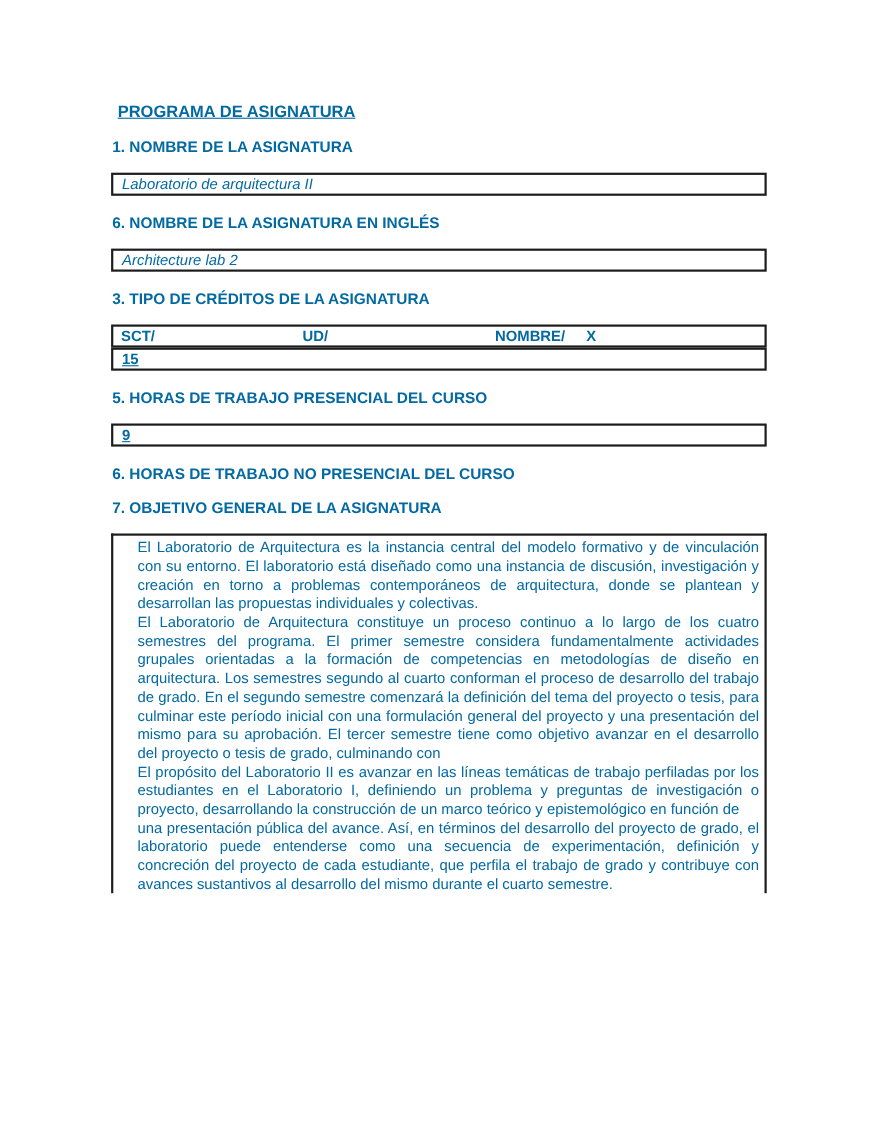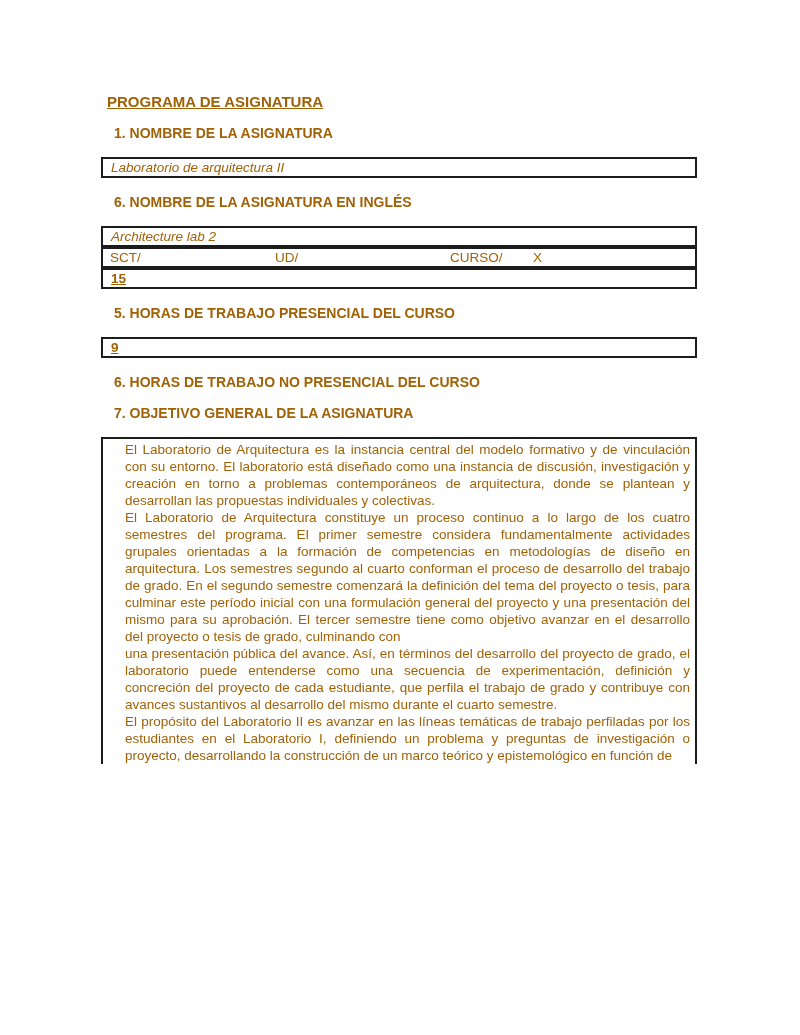--- a/index.html
+++ b/index.html
@@ -5,21 +5,21 @@
   html, body {
     margin: 0;
     padding: 0;
     background: #ffffff;
   }
   .page {
     position: relative;
     width: 800px;
     height: 1035px;
     background: #ffffff;
-    color: #a16207;
+    color: #0369a1;
     font-family: "Liberation Sans", "DejaVu Sans", sans-serif;
     overflow: hidden;
   }
   .content {
     position: absolute;
     left: 101px;
     top: 94px;
     width: 596px;
   }
   .doc-title {
@@ -32,38 +32,38 @@
   .professors {
     margin: 18px 0 0 6px;
     font-size: 13.5px;
     line-height: 15px;
   }
   .professors .lbl { font-weight: bold; }
   .section-heading {
     font-size: 14px;
     font-weight: bold;
     line-height: 14px;
-    margin: 17px 0 17px 13px;
+    margin: 17px 0 17px 1px;
   }
   .doc-title + .professors { margin-top: 17px; }
   .field-box {
     box-sizing: border-box;
     border: 2px solid #1c1c1c;
     height: 21px;
     padding: 0 5px 4px 8px;
     font-size: 13.5px;
     line-height: 17px;
     overflow: hidden;
     white-space: nowrap;
   }
   .field-italic { font-style: italic; }
   .field-bold { font-weight: bold; text-decoration: underline; }
   .credit-row {
     position: relative;
-    font-weight: normal;
+    font-weight: bold;
     padding: 0;
   }
   .credit-row span { position: absolute; top: 0; line-height: 17px; }
   .credit-sct   { left: 7px; }
   .credit-ud    { left: 172px; }
   .credit-otros { left: 347px; }
   .credit-x     { left: 430px; }
   .objective-box {
     box-sizing: border-box;
     border: 2px solid #1c1c1c;
@@ -87,36 +87,37 @@
 
     <div class="doc-title">PROGRAMA DE ASIGNATURA</div>
 
 
     <div class="section-heading">1. NOMBRE DE LA ASIGNATURA</div>
     <div class="field-box field-italic">Laboratorio de arquitectura II</div>
 
     <div class="section-heading">6. NOMBRE DE LA ASIGNATURA EN INGLÉS</div>
     <div class="field-box field-italic">Architecture lab 2</div>
 
+    <div class="section-heading">3. TIPO DE CRÉDITOS DE LA ASIGNATURA</div>
     <div class="field-box credit-row">
       <span class="credit-sct">SCT/</span>
       <span class="credit-ud">UD/</span>
-      <span class="credit-otros">CURSO/</span>
+      <span class="credit-otros">NOMBRE/</span>
       <span class="credit-x">X</span>
     </div>
 
     <div class="field-box field-bold">15</div>
 
     <div class="section-heading">5. HORAS DE TRABAJO PRESENCIAL DEL CURSO</div>
     <div class="field-box field-bold">9</div>
 
     <div class="section-heading">6. HORAS DE TRABAJO NO PRESENCIAL DEL CURSO</div>
 
     <div class="section-heading">7. OBJETIVO GENERAL DE LA ASIGNATURA</div>
     <div class="objective-box">
       <p>El Laboratorio de Arquitectura es la instancia central del modelo formativo y de vinculación con su entorno. El laboratorio está diseñado como una instancia de discusión, investigación y creación en torno a problemas contemporáneos de arquitectura, donde se plantean y desarrollan las propuestas individuales y colectivas.</p>
       <p>El Laboratorio de Arquitectura constituye un proceso continuo a lo largo de los cuatro semestres del programa. El primer semestre considera fundamentalmente actividades grupales orientadas a la formación de competencias en metodologías de diseño en arquitectura. Los semestres segundo al cuarto conforman el proceso de desarrollo del trabajo de grado. En el segundo semestre comenzará la definición del tema del proyecto o tesis, para culminar este período inicial con una formulación general del proyecto y una presentación del mismo para su aprobación. El tercer semestre tiene como objetivo avanzar en el desarrollo del proyecto o tesis de grado, culminando con</p>
+      <p>El propósito del Laboratorio II es avanzar en las líneas temáticas de trabajo perfiladas por los estudiantes en el Laboratorio I, definiendo un problema y preguntas de investigación o proyecto, desarrollando la construcción de un marco teórico y epistemológico en función de</p>
       <p>una presentación pública del avance. Así, en términos del desarrollo del proyecto de grado, el laboratorio puede entenderse como una secuencia de experimentación, definición y concreción del proyecto de cada estudiante, que perfila el trabajo de grado y contribuye con avances sustantivos al desarrollo del mismo durante el cuarto semestre.</p>
-      <p>El propósito del Laboratorio II es avanzar en las líneas temáticas de trabajo perfiladas por los estudiantes en el Laboratorio I, definiendo un problema y preguntas de investigación o proyecto, desarrollando la construcción de un marco teórico y epistemológico en función de</p>
     </div>
 
   </div>
 </div>
 
 </body></html>

